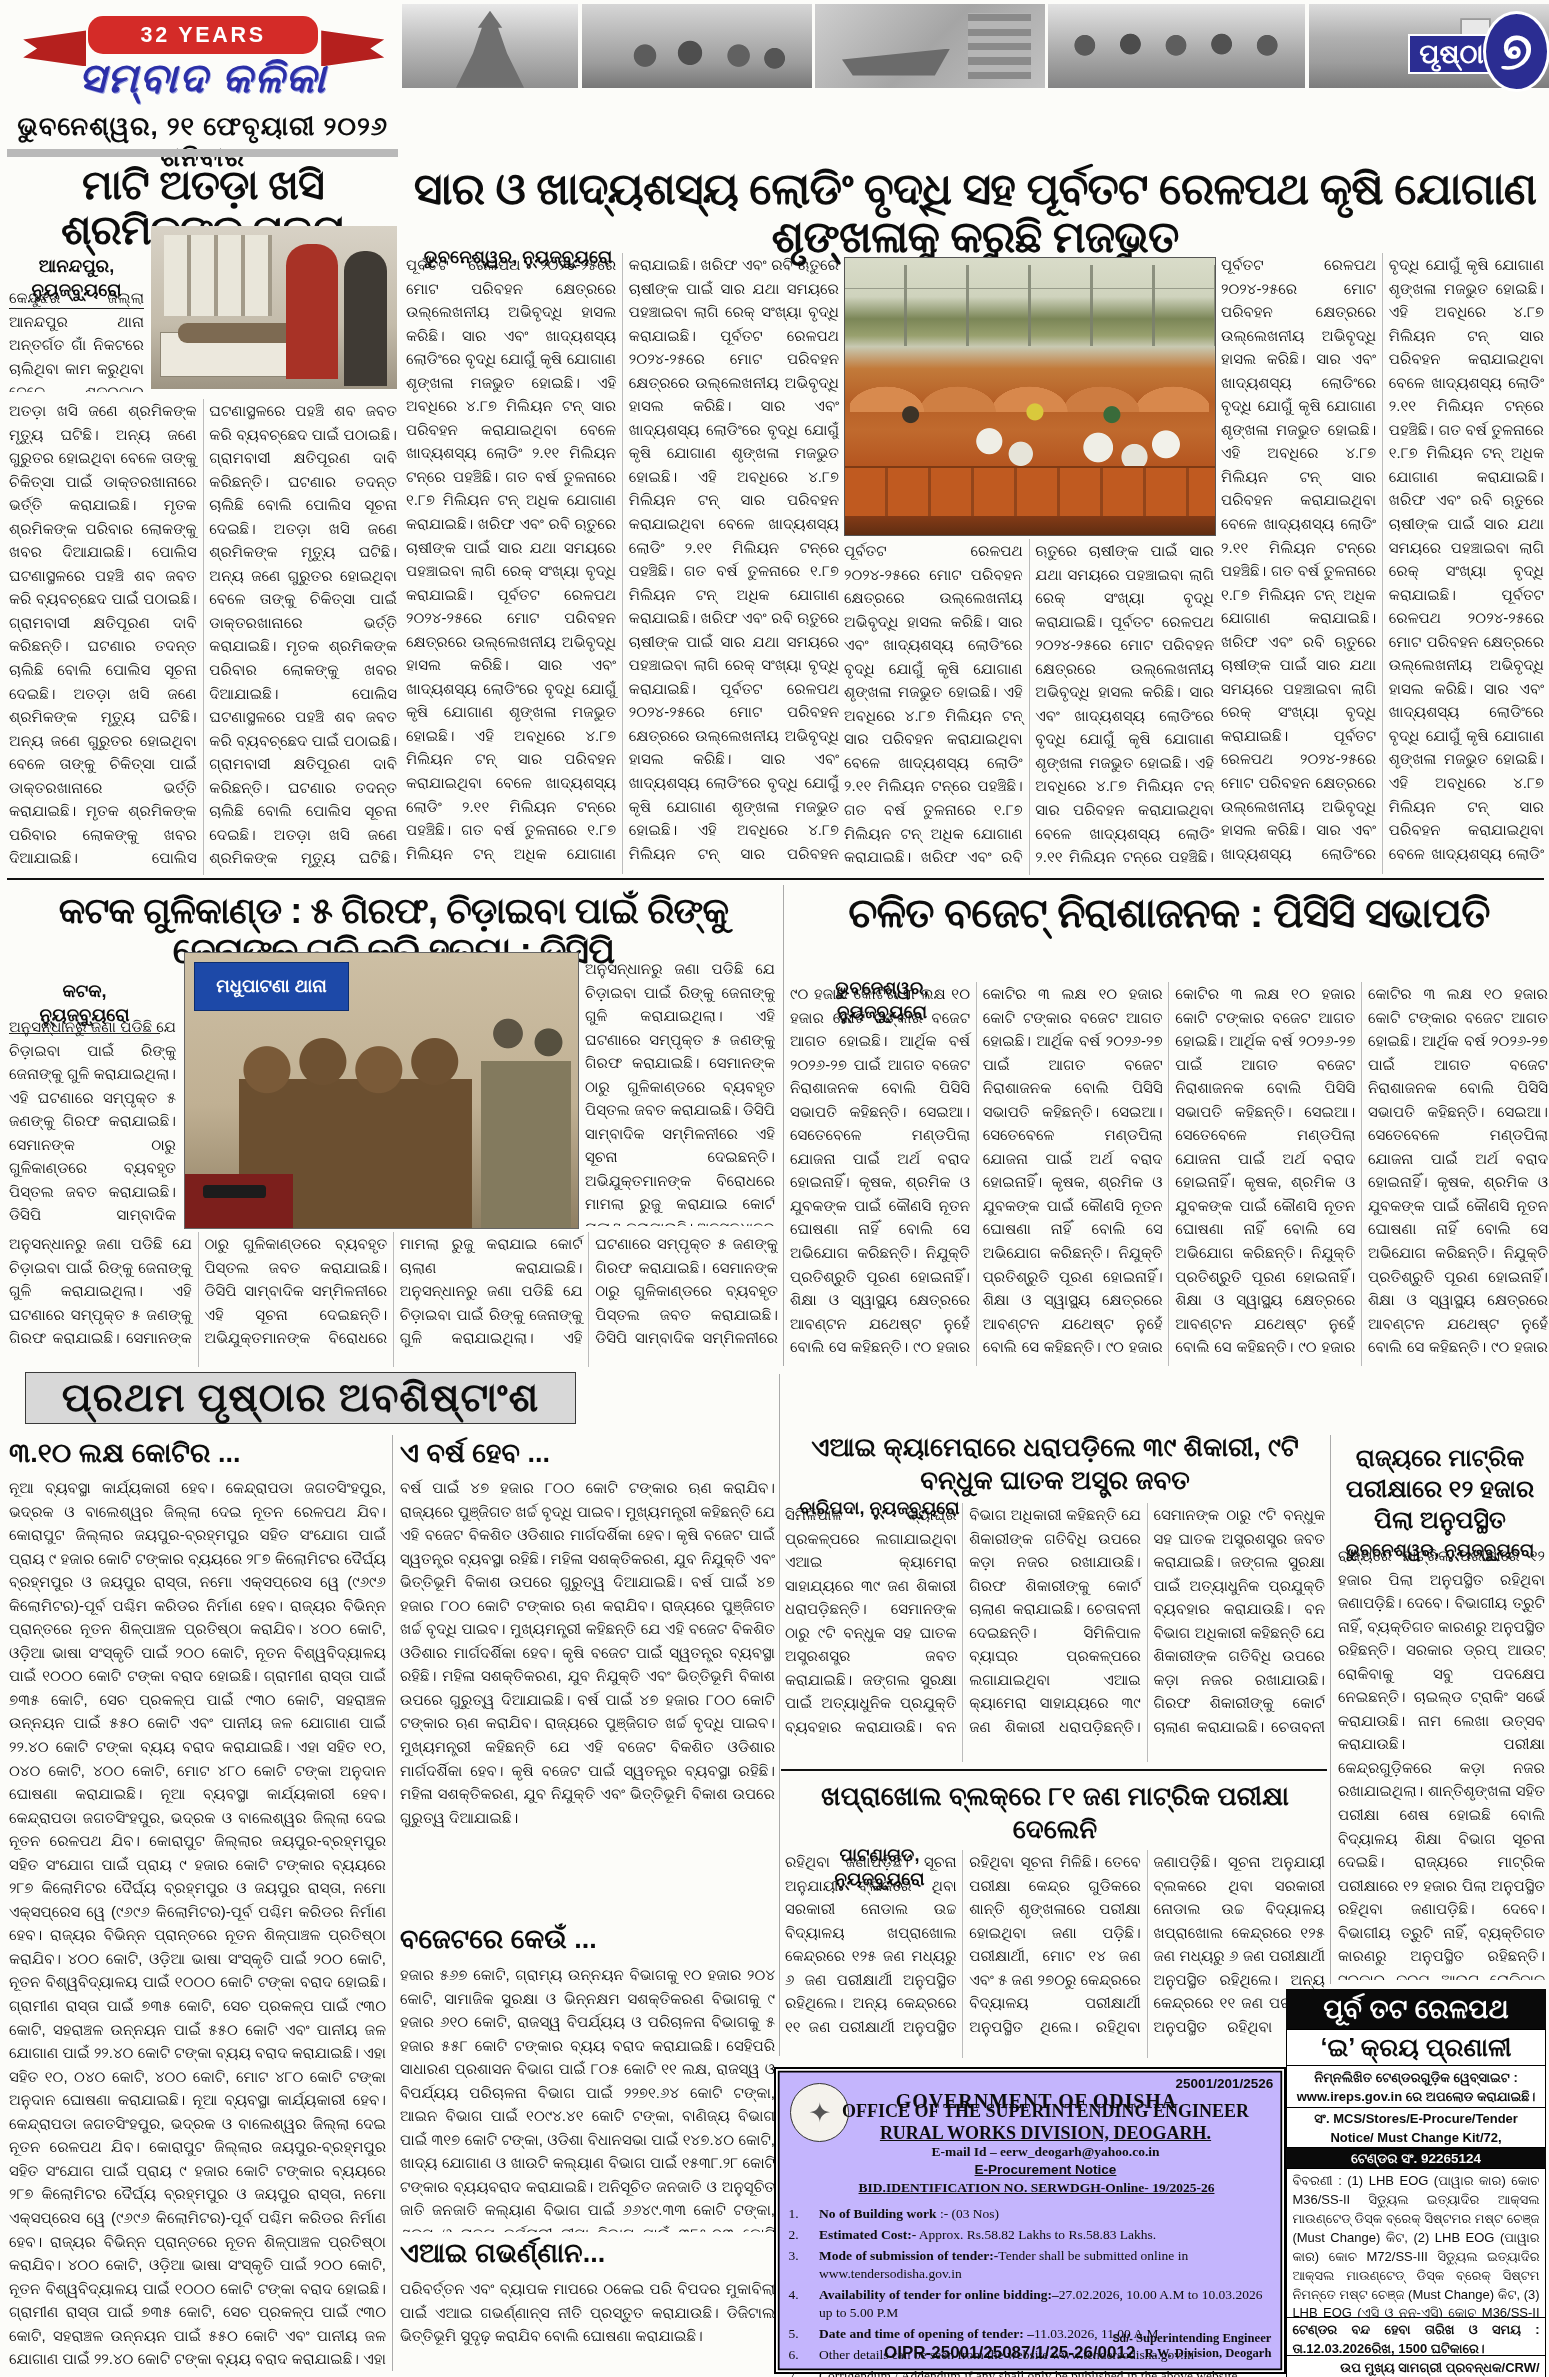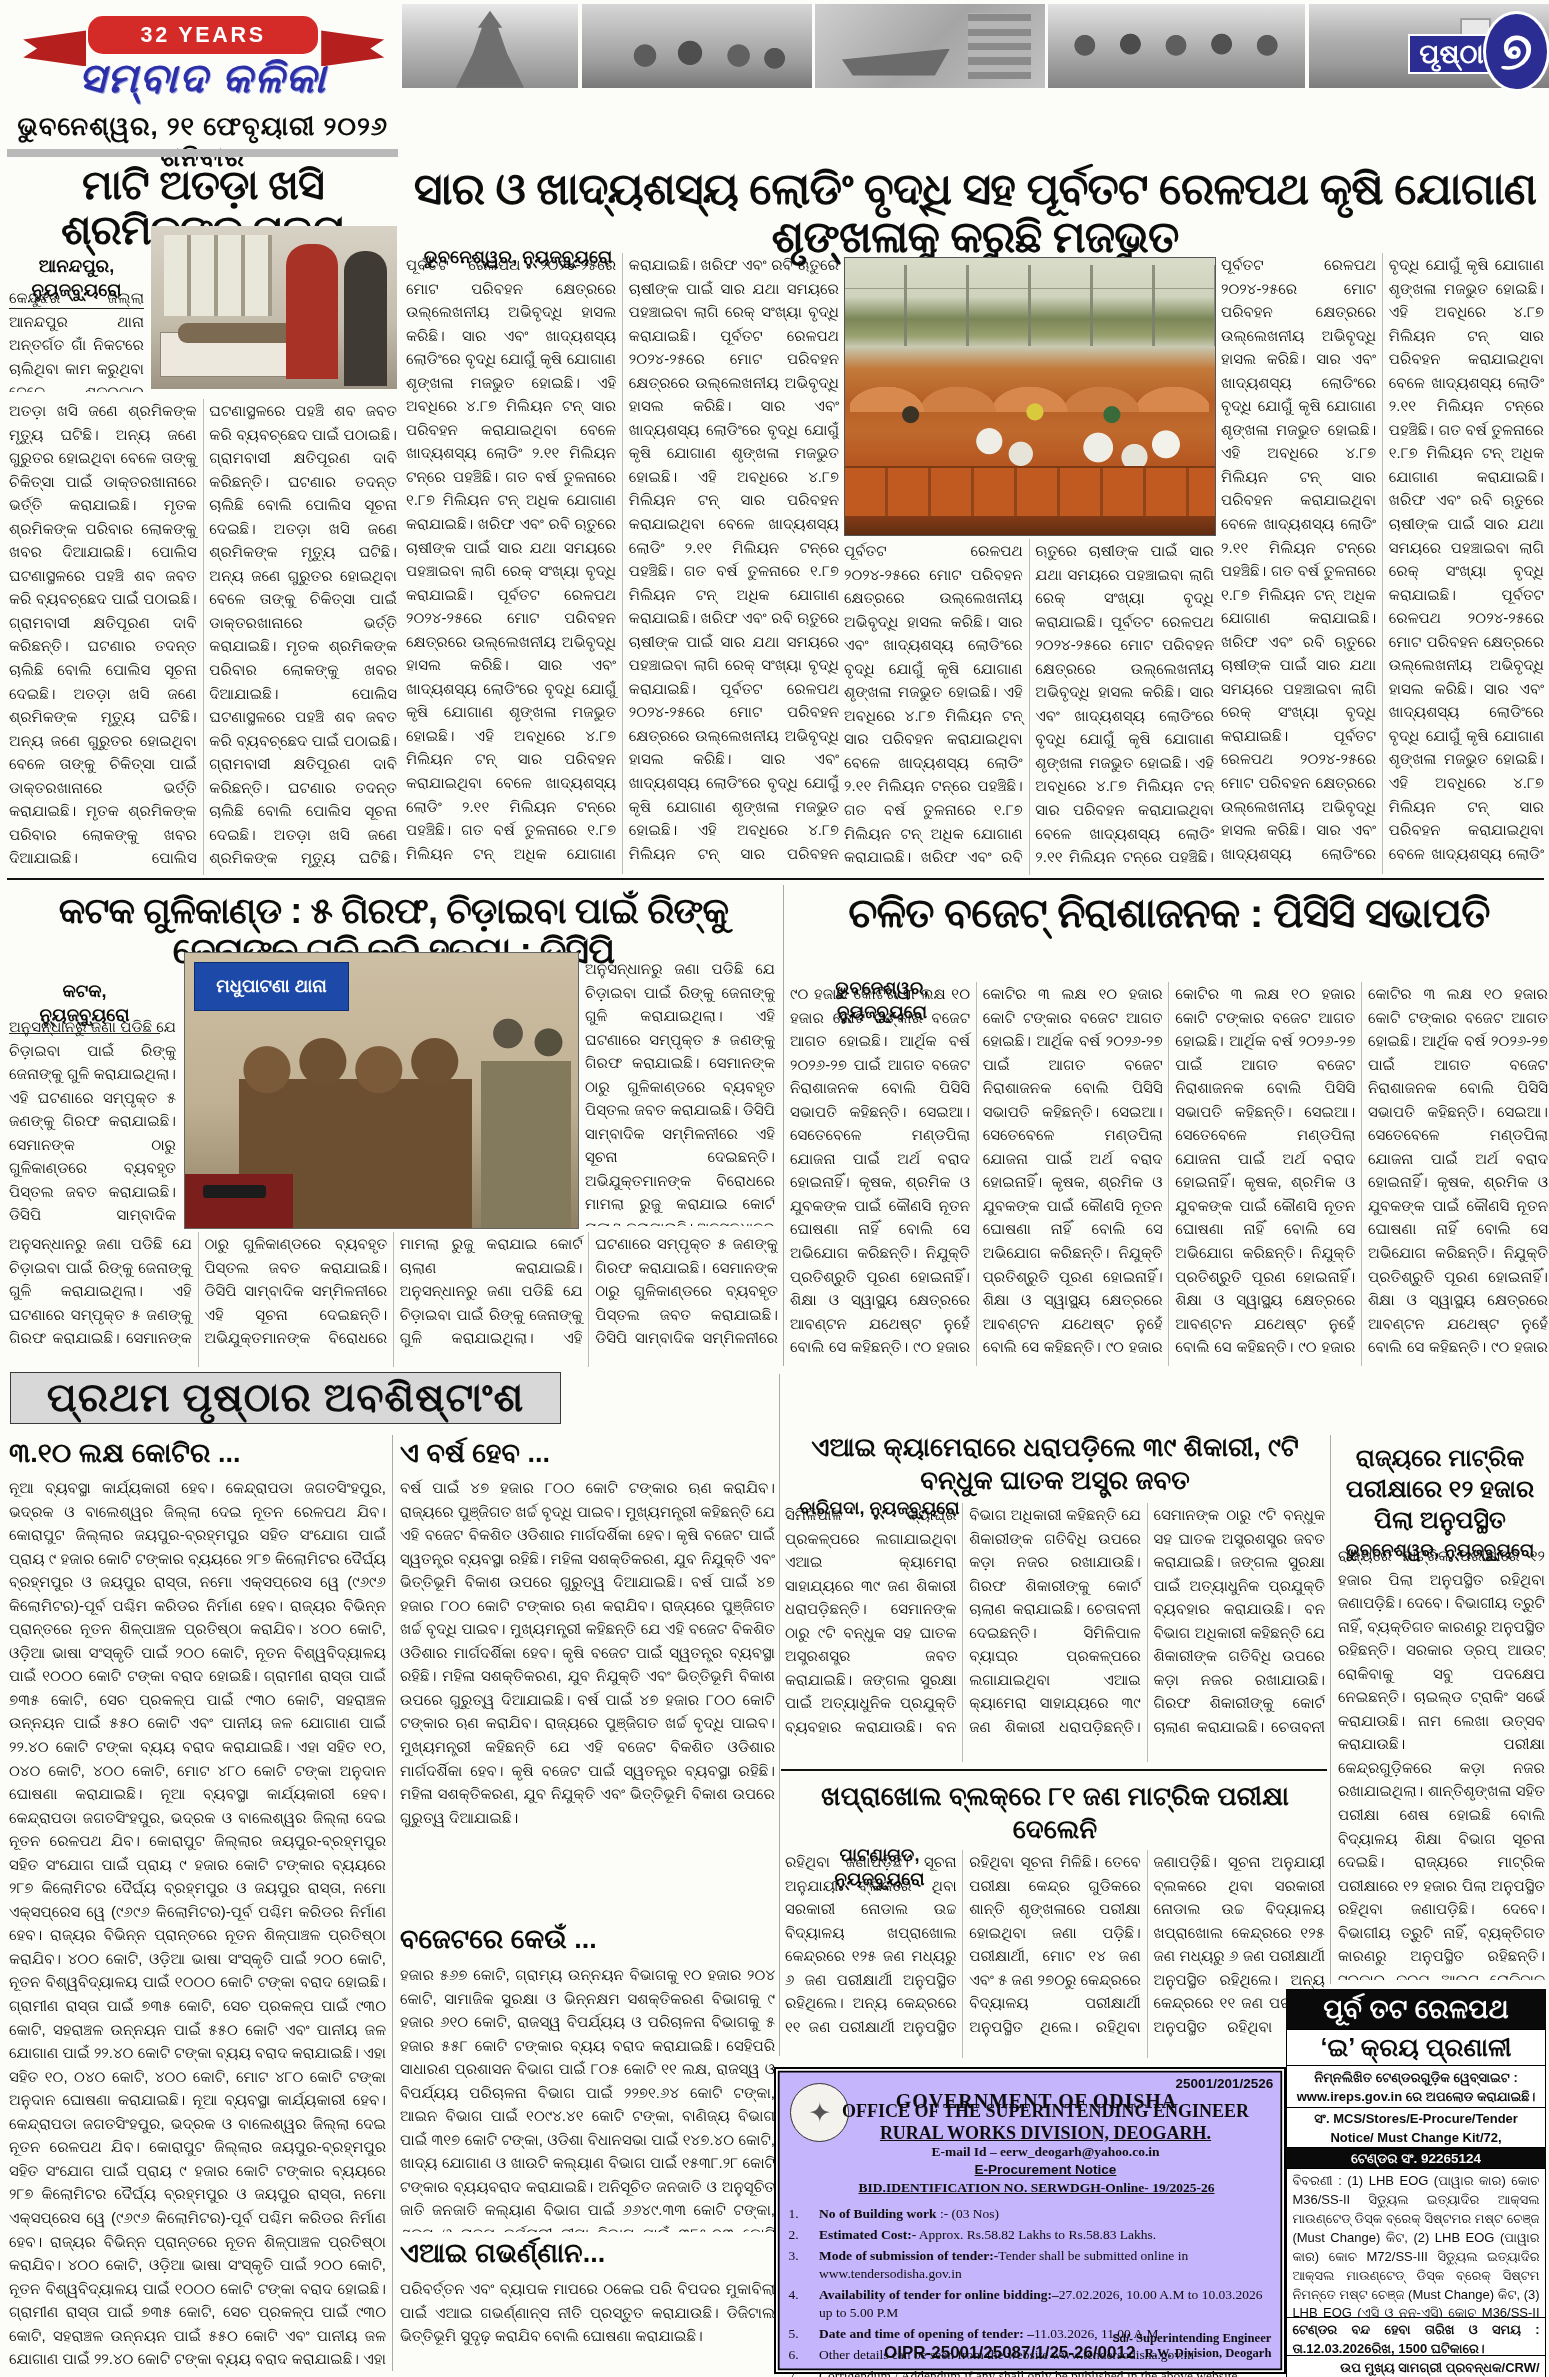--- a/index.html
+++ b/index.html
@@ -179,21 +179,21 @@
   <div class="abs h-lg" style="left:790px;top:891px;width:758px;text-align:center;">
     <span>ଚଳିତ ବଜେଟ୍ ନିରାଶାଜନକ : ପିସିସି ସଭାପତି</span>
   </div>
   <div class="abs byline" style="left:792px;top:954px;width:180px;">
     <span>ଭୁବନେଶ୍ୱର, ନ୍ୟୁଜ୍‌ବ୍ୟୁରୋ</span>
   </div>
   <div class="abs bodytxt cols4" style="left:790px;top:982px;width:758px;height:384px;">
     <span>୯୦ ହଜାର କୋଟିର ୩ ଲକ୍ଷ ୧୦ ହଜାର କୋଟି ଟଙ୍କାର ବଜେଟ ଆଗତ ହୋଇଛି। ଆର୍ଥିକ ବର୍ଷ ୨୦୨୬-୨୭ ପାଇଁ ଆଗତ ବଜେଟ ନିରାଶାଜନକ ବୋଲି ପିସିସି ସଭାପତି କହିଛନ୍ତି। ସେଇଆ। ସେତେବେଳେ ମଣ୍ଡପିଲା ଯୋଜନା ପାଇଁ ଅର୍ଥ ବରାଦ ହୋଇନାହିଁ। କୃଷକ, ଶ୍ରମିକ ଓ ଯୁବକଙ୍କ ପାଇଁ କୌଣସି ନୂତନ ଘୋଷଣା ନାହିଁ ବୋଲି ସେ ଅଭିଯୋଗ କରିଛନ୍ତି। ନିଯୁକ୍ତି ପ୍ରତିଶ୍ରୁତି ପୂରଣ ହୋଇନାହିଁ। ଶିକ୍ଷା ଓ ସ୍ୱାସ୍ଥ୍ୟ କ୍ଷେତ୍ରରେ ଆବଣ୍ଟନ ଯଥେଷ୍ଟ ନୁହେଁ ବୋଲି ସେ କହିଛନ୍ତି।  ୯୦ ହଜାର କୋଟିର ୩ ଲକ୍ଷ ୧୦ ହଜାର କୋଟି ଟଙ୍କାର ବଜେଟ ଆଗତ ହୋଇଛି। ଆର୍ଥିକ ବର୍ଷ ୨୦୨୬-୨୭ ପାଇଁ ଆଗତ ବଜେଟ ନିରାଶାଜନକ ବୋଲି ପିସିସି ସଭାପତି କହିଛନ୍ତି। ସେଇଆ। ସେତେବେଳେ ମଣ୍ଡପିଲା ଯୋଜନା ପାଇଁ ଅର୍ଥ ବରାଦ ହୋଇନାହିଁ। କୃଷକ, ଶ୍ରମିକ ଓ ଯୁବକଙ୍କ ପାଇଁ କୌଣସି ନୂତନ ଘୋଷଣା ନାହିଁ ବୋଲି ସେ ଅଭିଯୋଗ କରିଛନ୍ତି। ନିଯୁକ୍ତି ପ୍ରତିଶ୍ରୁତି ପୂରଣ ହୋଇନାହିଁ। ଶିକ୍ଷା ଓ ସ୍ୱାସ୍ଥ୍ୟ କ୍ଷେତ୍ରରେ ଆବଣ୍ଟନ ଯଥେଷ୍ଟ ନୁହେଁ ବୋଲି ସେ କହିଛନ୍ତି।  ୯୦ ହଜାର କୋଟିର ୩ ଲକ୍ଷ ୧୦ ହଜାର କୋଟି ଟଙ୍କାର ବଜେଟ ଆଗତ ହୋଇଛି। ଆର୍ଥିକ ବର୍ଷ ୨୦୨୬-୨୭ ପାଇଁ ଆଗତ ବଜେଟ ନିରାଶାଜନକ ବୋଲି ପିସିସି ସଭାପତି କହିଛନ୍ତି। ସେଇଆ। ସେତେବେଳେ ମଣ୍ଡପିଲା ଯୋଜନା ପାଇଁ ଅର୍ଥ ବରାଦ ହୋଇନାହିଁ। କୃଷକ, ଶ୍ରମିକ ଓ ଯୁବକଙ୍କ ପାଇଁ କୌଣସି ନୂତନ ଘୋଷଣା ନାହିଁ ବୋଲି ସେ ଅଭିଯୋଗ କରିଛନ୍ତି। ନିଯୁକ୍ତି ପ୍ରତିଶ୍ରୁତି ପୂରଣ ହୋଇନାହିଁ। ଶିକ୍ଷା ଓ ସ୍ୱାସ୍ଥ୍ୟ କ୍ଷେତ୍ରରେ ଆବଣ୍ଟନ ଯଥେଷ୍ଟ ନୁହେଁ ବୋଲି ସେ କହିଛନ୍ତି।  ୯୦ ହଜାର କୋଟିର ୩ ଲକ୍ଷ ୧୦ ହଜାର କୋଟି ଟଙ୍କାର ବଜେଟ ଆଗତ ହୋଇଛି। ଆର୍ଥିକ ବର୍ଷ ୨୦୨୬-୨୭ ପାଇଁ ଆଗତ ବଜେଟ ନିରାଶାଜନକ ବୋଲି ପିସିସି ସଭାପତି କହିଛନ୍ତି। ସେଇଆ। ସେତେବେଳେ ମଣ୍ଡପିଲା ଯୋଜନା ପାଇଁ ଅର୍ଥ ବରାଦ ହୋଇନାହିଁ। କୃଷକ, ଶ୍ରମିକ ଓ ଯୁବକଙ୍କ ପାଇଁ କୌଣସି ନୂତନ ଘୋଷଣା ନାହିଁ ବୋଲି ସେ ଅଭିଯୋଗ କରିଛନ୍ତି। ନିଯୁକ୍ତି ପ୍ରତିଶ୍ରୁତି ପୂରଣ ହୋଇନାହିଁ। ଶିକ୍ଷା ଓ ସ୍ୱାସ୍ଥ୍ୟ କ୍ଷେତ୍ରରେ ଆବଣ୍ଟନ ଯଥେଷ୍ଟ ନୁହେଁ ବୋଲି ସେ କହିଛନ୍ତି।  ୯୦ ହଜାର କୋଟିର ୩ ଲକ୍ଷ ୧୦ ହଜାର କୋଟି ଟଙ୍କାର ବଜେଟ ଆଗତ ହୋଇଛି। ଆର୍ଥିକ ବର୍ଷ ୨୦୨୬-୨୭ ପାଇଁ ଆଗତ ବଜେଟ ନିରାଶାଜନକ ବୋଲି ପିସିସି ସଭାପତି କହିଛନ୍ତି। ସେଇଆ। ସେତେବେଳେ ମଣ୍ଡପିଲା ଯୋଜନା ପାଇଁ ଅର୍ଥ ବରାଦ ହୋଇନାହିଁ। କୃଷକ, ଶ୍ରମିକ ଓ ଯୁବକଙ୍କ ପାଇଁ କୌଣସି ନୂତନ ଘୋଷଣା ନାହିଁ ବୋଲି ସେ ଅଭିଯୋଗ କରିଛନ୍ତି। ନିଯୁକ୍ତି ପ୍ରତିଶ୍ରୁତି ପୂରଣ ହୋଇନାହିଁ। ଶିକ୍ଷା ଓ ସ୍ୱାସ୍ଥ୍ୟ କ୍ଷେତ୍ରରେ ଆବଣ୍ଟନ ଯଥେଷ୍ଟ ନୁହେଁ ବୋଲି ସେ କହିଛନ୍ତି। </span>
   </div>
 
-  <div class="abs banner-gray" style="left:10px;top:1372px;width:549px;height:50px;">
+  <div class="abs banner-gray" style="left:25px;top:1372px;width:549px;height:50px;">
     <span>ପ୍ରଥମ ପୃଷ୍ଠାର ଅବଶିଷ୍ଟାଂଶ</span>
   </div>
 
   <div class="abs subhead" style="left:9px;top:1437px;width:377px;">
     <span>୩.୧୦ ଲକ୍ଷ କୋଟିର ...</span>
   </div>
   <div class="abs bodytxt" style="left:9px;top:1476px;width:377px;height:894px;">
     <span>ନୂଆ ବ୍ୟବସ୍ଥା କାର୍ଯ୍ୟକାରୀ ହେବ। କେନ୍ଦ୍ରାପଡା ଜଗତସିଂହପୁର, ଭଦ୍ରକ ଓ ବାଲେଶ୍ୱର ଜିଲ୍ଲା ଦେଇ ନୂତନ ରେଳପଥ ଯିବ। କୋରାପୁଟ ଜିଲ୍ଲାର ଜୟପୁର-ବ୍ରହ୍ମପୁର ସହିତ ସଂଯୋଗ ପାଇଁ ପ୍ରାୟ ୯ ହଜାର କୋଟି ଟଙ୍କାର ବ୍ୟୟରେ ୨୮୭ କିଲୋମିଟର ଦୈର୍ଘ୍ୟ ବ୍ରହ୍ମପୁର ଓ ଜୟପୁର ରାସ୍ତା, ନମୋ ଏକ୍ସପ୍ରେସ ୱେ (୯୬୯୬ କିଲୋମିଟର)-ପୂର୍ବ ପଶ୍ଚିମ କରିଡର ନିର୍ମାଣ ହେବ। ରାଜ୍ୟର ବିଭିନ୍ନ ପ୍ରାନ୍ତରେ ନୂତନ ଶିଳ୍ପାଞ୍ଚଳ ପ୍ରତିଷ୍ଠା କରାଯିବ। ୪୦୦ କୋଟି, ଓଡ଼ିଆ ଭାଷା ସଂସ୍କୃତି ପାଇଁ ୨୦୦ କୋଟି, ନୂତନ ବିଶ୍ୱବିଦ୍ୟାଳୟ ପାଇଁ ୧୦୦୦ କୋଟି ଟଙ୍କା ବରାଦ ହୋଇଛି। ଗ୍ରାମୀଣ ରାସ୍ତା ପାଇଁ ୭୩୫ କୋଟି, ସେଚ ପ୍ରକଳ୍ପ ପାଇଁ ୯୩୦ କୋଟି, ସହରାଞ୍ଚଳ ଉନ୍ନୟନ ପାଇଁ ୫୫୦ କୋଟି ଏବଂ ପାନୀୟ ଜଳ ଯୋଗାଣ ପାଇଁ ୨୨.୪୦ କୋଟି ଟଙ୍କା ବ୍ୟୟ ବରାଦ କରାଯାଇଛି। ଏହା ସହିତ ୧୦, ୦୪୦ କୋଟି, ୪୦୦ କୋଟି, ମୋଟ ୪୮୦ କୋଟି ଟଙ୍କା ଅନୁଦାନ ଘୋଷଣା କରାଯାଇଛି।  ନୂଆ ବ୍ୟବସ୍ଥା କାର୍ଯ୍ୟକାରୀ ହେବ। କେନ୍ଦ୍ରାପଡା ଜଗତସିଂହପୁର, ଭଦ୍ରକ ଓ ବାଲେଶ୍ୱର ଜିଲ୍ଲା ଦେଇ ନୂତନ ରେଳପଥ ଯିବ। କୋରାପୁଟ ଜିଲ୍ଲାର ଜୟପୁର-ବ୍ରହ୍ମପୁର ସହିତ ସଂଯୋଗ ପାଇଁ ପ୍ରାୟ ୯ ହଜାର କୋଟି ଟଙ୍କାର ବ୍ୟୟରେ ୨୮୭ କିଲୋମିଟର ଦୈର୍ଘ୍ୟ ବ୍ରହ୍ମପୁର ଓ ଜୟପୁର ରାସ୍ତା, ନମୋ ଏକ୍ସପ୍ରେସ ୱେ (୯୬୯୬ କିଲୋମିଟର)-ପୂର୍ବ ପଶ୍ଚିମ କରିଡର ନିର୍ମାଣ ହେବ। ରାଜ୍ୟର ବିଭିନ୍ନ ପ୍ରାନ୍ତରେ ନୂତନ ଶିଳ୍ପାଞ୍ଚଳ ପ୍ରତିଷ୍ଠା କରାଯିବ। ୪୦୦ କୋଟି, ଓଡ଼ିଆ ଭାଷା ସଂସ୍କୃତି ପାଇଁ ୨୦୦ କୋଟି, ନୂତନ ବିଶ୍ୱବିଦ୍ୟାଳୟ ପାଇଁ ୧୦୦୦ କୋଟି ଟଙ୍କା ବରାଦ ହୋଇଛି। ଗ୍ରାମୀଣ ରାସ୍ତା ପାଇଁ ୭୩୫ କୋଟି, ସେଚ ପ୍ରକଳ୍ପ ପାଇଁ ୯୩୦ କୋଟି, ସହରାଞ୍ଚଳ ଉନ୍ନୟନ ପାଇଁ ୫୫୦ କୋଟି ଏବଂ ପାନୀୟ ଜଳ ଯୋଗାଣ ପାଇଁ ୨୨.୪୦ କୋଟି ଟଙ୍କା ବ୍ୟୟ ବରାଦ କରାଯାଇଛି। ଏହା ସହିତ ୧୦, ୦୪୦ କୋଟି, ୪୦୦ କୋଟି, ମୋଟ ୪୮୦ କୋଟି ଟଙ୍କା ଅନୁଦାନ ଘୋଷଣା କରାଯାଇଛି।  ନୂଆ ବ୍ୟବସ୍ଥା କାର୍ଯ୍ୟକାରୀ ହେବ। କେନ୍ଦ୍ରାପଡା ଜଗତସିଂହପୁର, ଭଦ୍ରକ ଓ ବାଲେଶ୍ୱର ଜିଲ୍ଲା ଦେଇ ନୂତନ ରେଳପଥ ଯିବ। କୋରାପୁଟ ଜିଲ୍ଲାର ଜୟପୁର-ବ୍ରହ୍ମପୁର ସହିତ ସଂଯୋଗ ପାଇଁ ପ୍ରାୟ ୯ ହଜାର କୋଟି ଟଙ୍କାର ବ୍ୟୟରେ ୨୮୭ କିଲୋମିଟର ଦୈର୍ଘ୍ୟ ବ୍ରହ୍ମପୁର ଓ ଜୟପୁର ରାସ୍ତା, ନମୋ ଏକ୍ସପ୍ରେସ ୱେ (୯୬୯୬ କିଲୋମିଟର)-ପୂର୍ବ ପଶ୍ଚିମ କରିଡର ନିର୍ମାଣ ହେବ। ରାଜ୍ୟର ବିଭିନ୍ନ ପ୍ରାନ୍ତରେ ନୂତନ ଶିଳ୍ପାଞ୍ଚଳ ପ୍ରତିଷ୍ଠା କରାଯିବ। ୪୦୦ କୋଟି, ଓଡ଼ିଆ ଭାଷା ସଂସ୍କୃତି ପାଇଁ ୨୦୦ କୋଟି, ନୂତନ ବିଶ୍ୱବିଦ୍ୟାଳୟ ପାଇଁ ୧୦୦୦ କୋଟି ଟଙ୍କା ବରାଦ ହୋଇଛି। ଗ୍ରାମୀଣ ରାସ୍ତା ପାଇଁ ୭୩୫ କୋଟି, ସେଚ ପ୍ରକଳ୍ପ ପାଇଁ ୯୩୦ କୋଟି, ସହରାଞ୍ଚଳ ଉନ୍ନୟନ ପାଇଁ ୫୫୦ କୋଟି ଏବଂ ପାନୀୟ ଜଳ ଯୋଗାଣ ପାଇଁ ୨୨.୪୦ କୋଟି ଟଙ୍କା ବ୍ୟୟ ବରାଦ କରାଯାଇଛି। ଏହା ସହିତ ୧୦, ୦୪୦ କୋଟି, ୪୦୦ କୋଟି, ମୋଟ ୪୮୦ କୋଟି ଟଙ୍କା ଅନୁଦାନ ଘୋଷଣା କରାଯାଇଛି। </span>
   </div>
 

